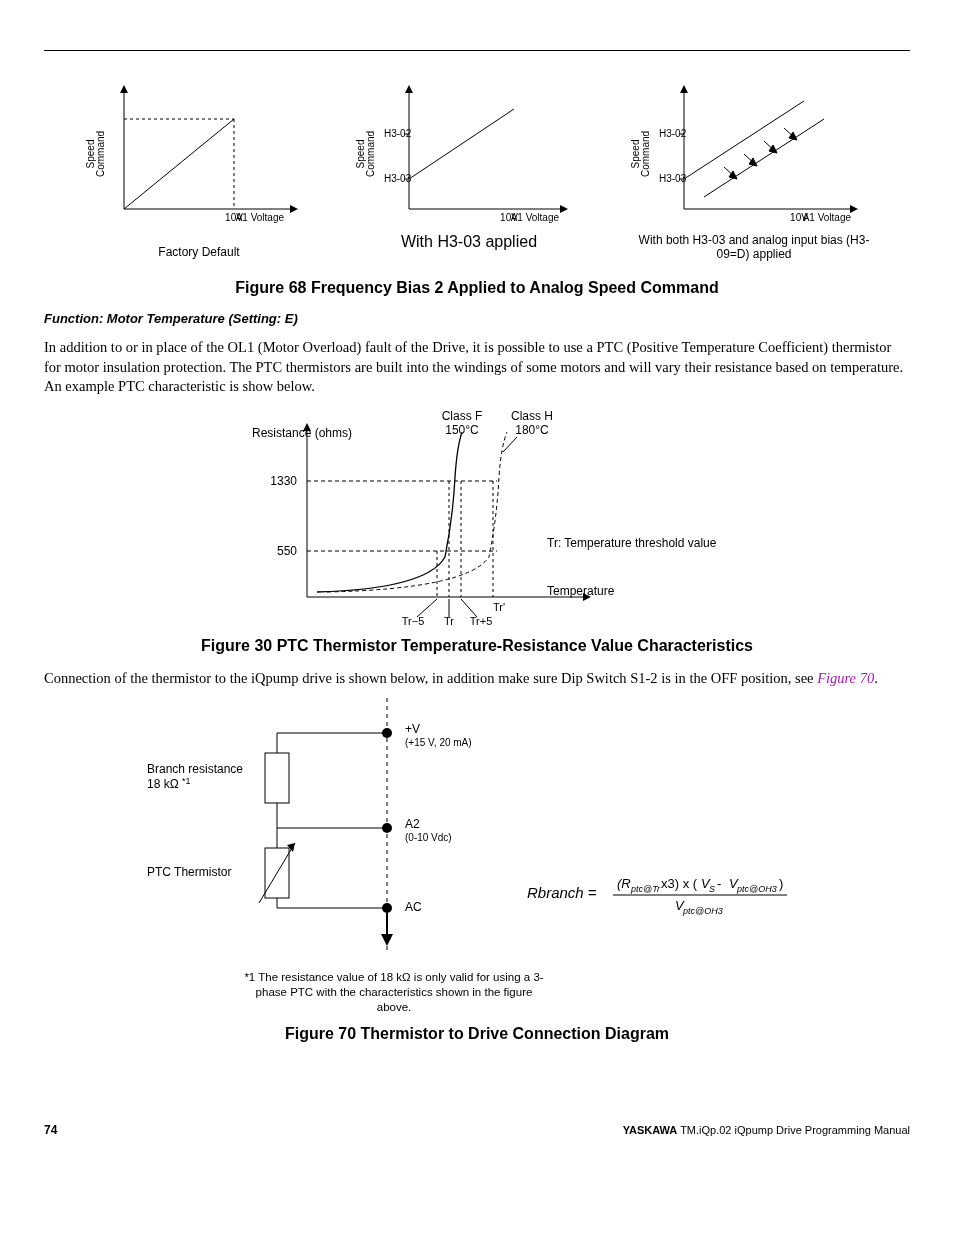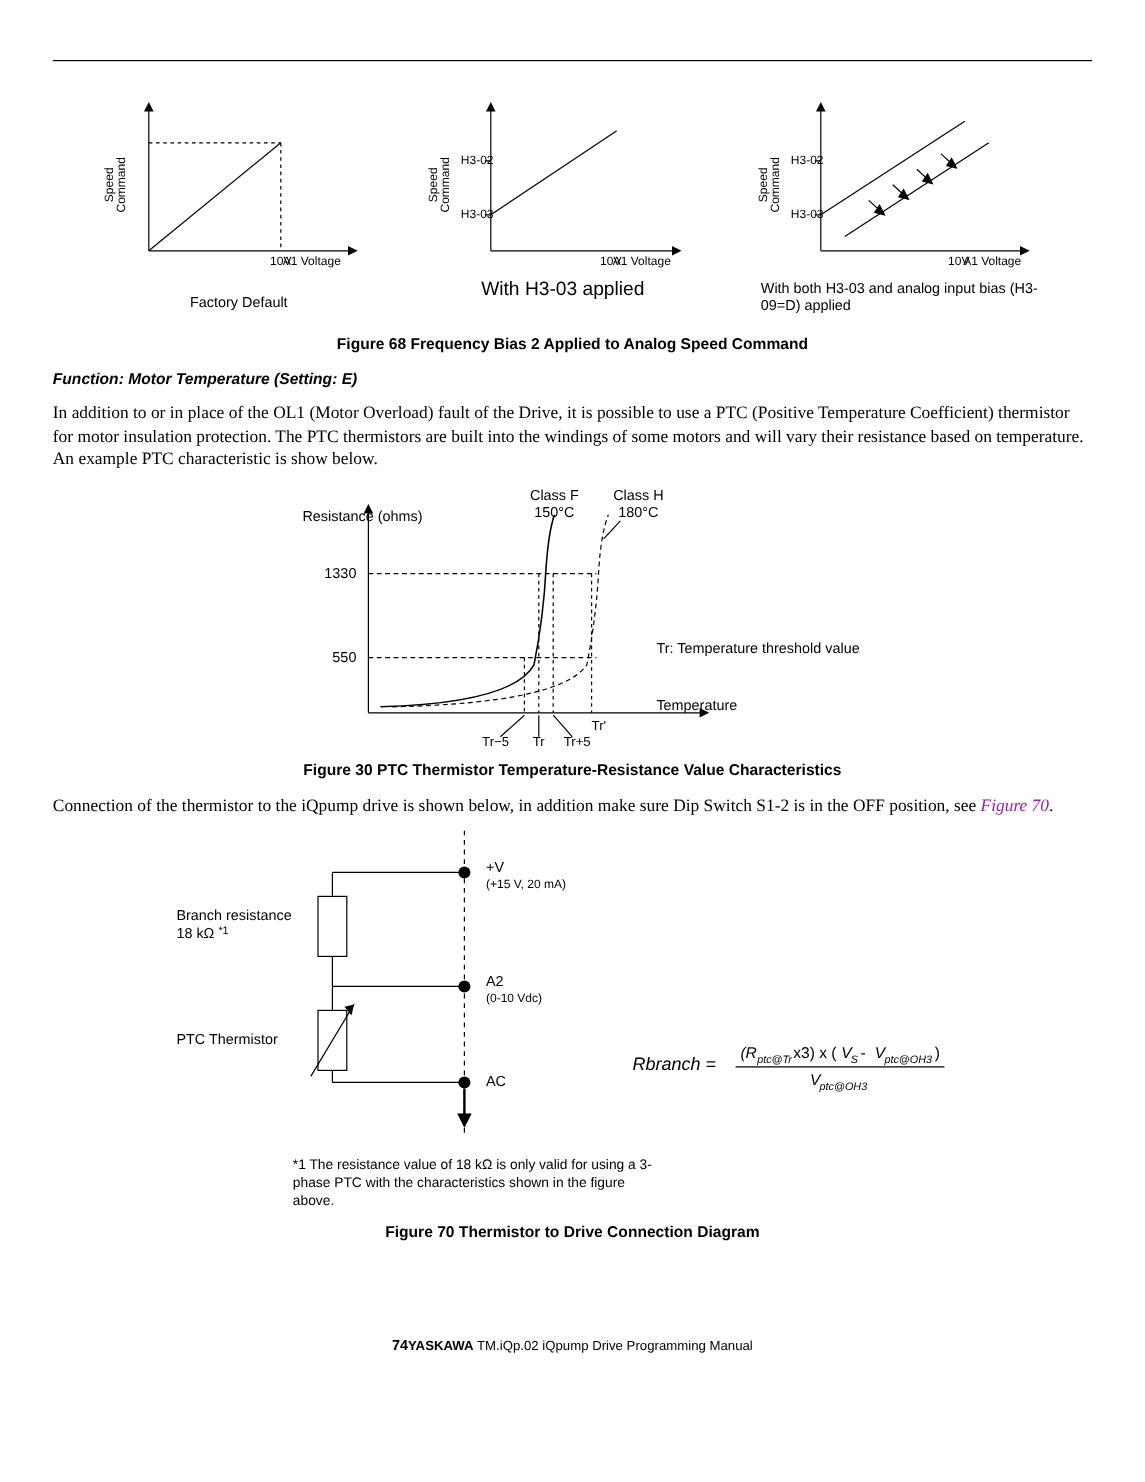--- a/index.html
+++ b/index.html
@@ -25,21 +25,21 @@
   .chart-cell {
     display: flex;
     flex-direction: column;
     align-items: center;
     font-family: Arial, Helvetica, sans-serif;
     font-size: 11px;
   }
   .caption {
     font-family: Arial, Helvetica, sans-serif;
     font-weight: bold;
-    font-size: 13px;
+    font-size: 16px;
     text-align: center;
     margin: 10px 0 14px 0;
   }
   .subhead {
     font-family: Arial, Helvetica, sans-serif;
     font-weight: bold;
     font-style: italic;
     font-size: 13px;
     margin: 6px 0 6px 0;
   }
@@ -49,34 +49,35 @@
     margin: 12px 0 10px 0;
   }
   .fig69-wrap, .fig70-wrap {
     display: flex;
     justify-content: center;
     margin: 8px 0 4px 0;
   }
   .link { color: #a21caf; font-style: italic; }
   .footer {
     display: flex;
-    justify-content: center;
+    justify-content: space-between;
     align-items: baseline;
     margin-top: 80px;
     font-family: Arial, Helvetica, sans-serif;
     font-size: 11px;
   }
   .footer .pn { font-weight: bold; font-size: 12px; }
   .footer .brand { font-weight: bold; }
   .note-block {
     font-family: Arial, Helvetica, sans-serif;
     font-size: 11.5px;
     width: 300px;
     margin: 12px auto 0 200px;
     line-height: 1.3;
+    text-align: center;
   }
   svg text { font-family: Arial, Helvetica, sans-serif; }
 </style>
 </head>
 <body>
 
 <div class="hr-top"></div>
 
 <div class="fig68-row">
 
@@ -141,21 +142,21 @@
         <line x1="155" y1="49" x2="168" y2="61"></line>
           <polygon points="168,61 160,59 164,53"></polygon>
       </g>
       <text x="30" y="58" font-size="10">H3-02</text>
       <line x1="50" y1="55" x2="55" y2="55" stroke="#000"></line>
       <text x="30" y="103" font-size="10">H3-03</text>
       <line x1="50" y1="100" x2="55" y2="100" stroke="#000"></line>
       <text x="170" y="142" font-size="10" text-anchor="middle">10V</text>
       <text x="222" y="142" font-size="10" text-anchor="end">A1 Voltage</text>
     </svg>
-    <div style="font-size:12px;margin-top:4px;text-align:left;width:240px">With both H3-03 and analog input bias (H3-09=D) applied</div>
+    <div style="font-size:12px;margin-top:4px;text-align:center;width:240px">With both H3-03 and analog input bias (H3-09=D) applied</div>
   </div>
 </div>
 
 <div class="caption">Figure 68  Frequency Bias 2 Applied to Analog Speed Command</div>
 
 <div class="subhead">Function: Motor Temperature (Setting: E)</div>
 
 <p class="body-text">In addition to or in place of the OL1 (Motor Overload) fault of the Drive, it is possible to use a PTC (Positive Temperature Coefficient) thermistor for motor insulation protection. The PTC thermistors are built into the windings of some motors and will vary their resistance based on temperature. An example PTC characteristic is show below.</p>
 
 <div class="fig69-wrap">

